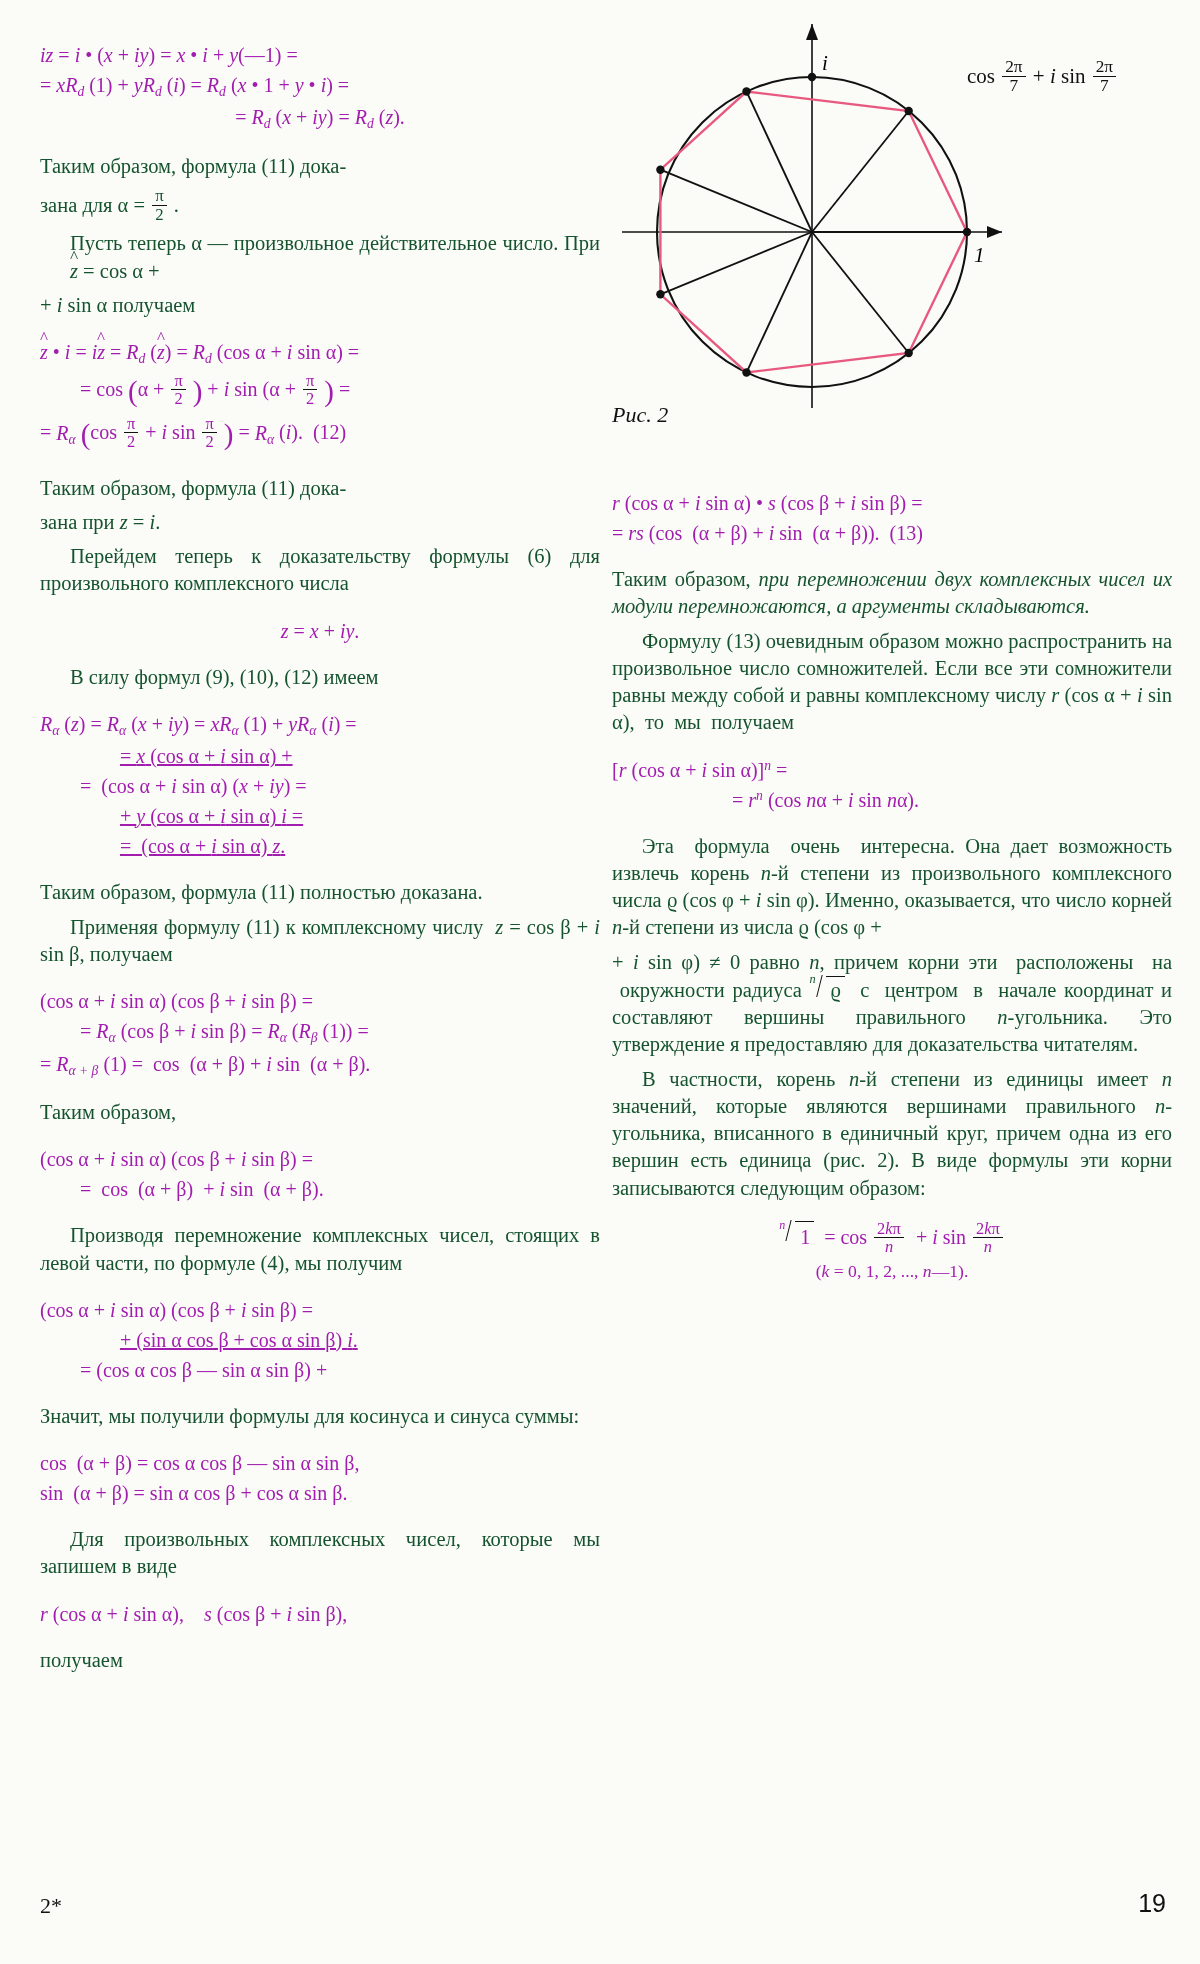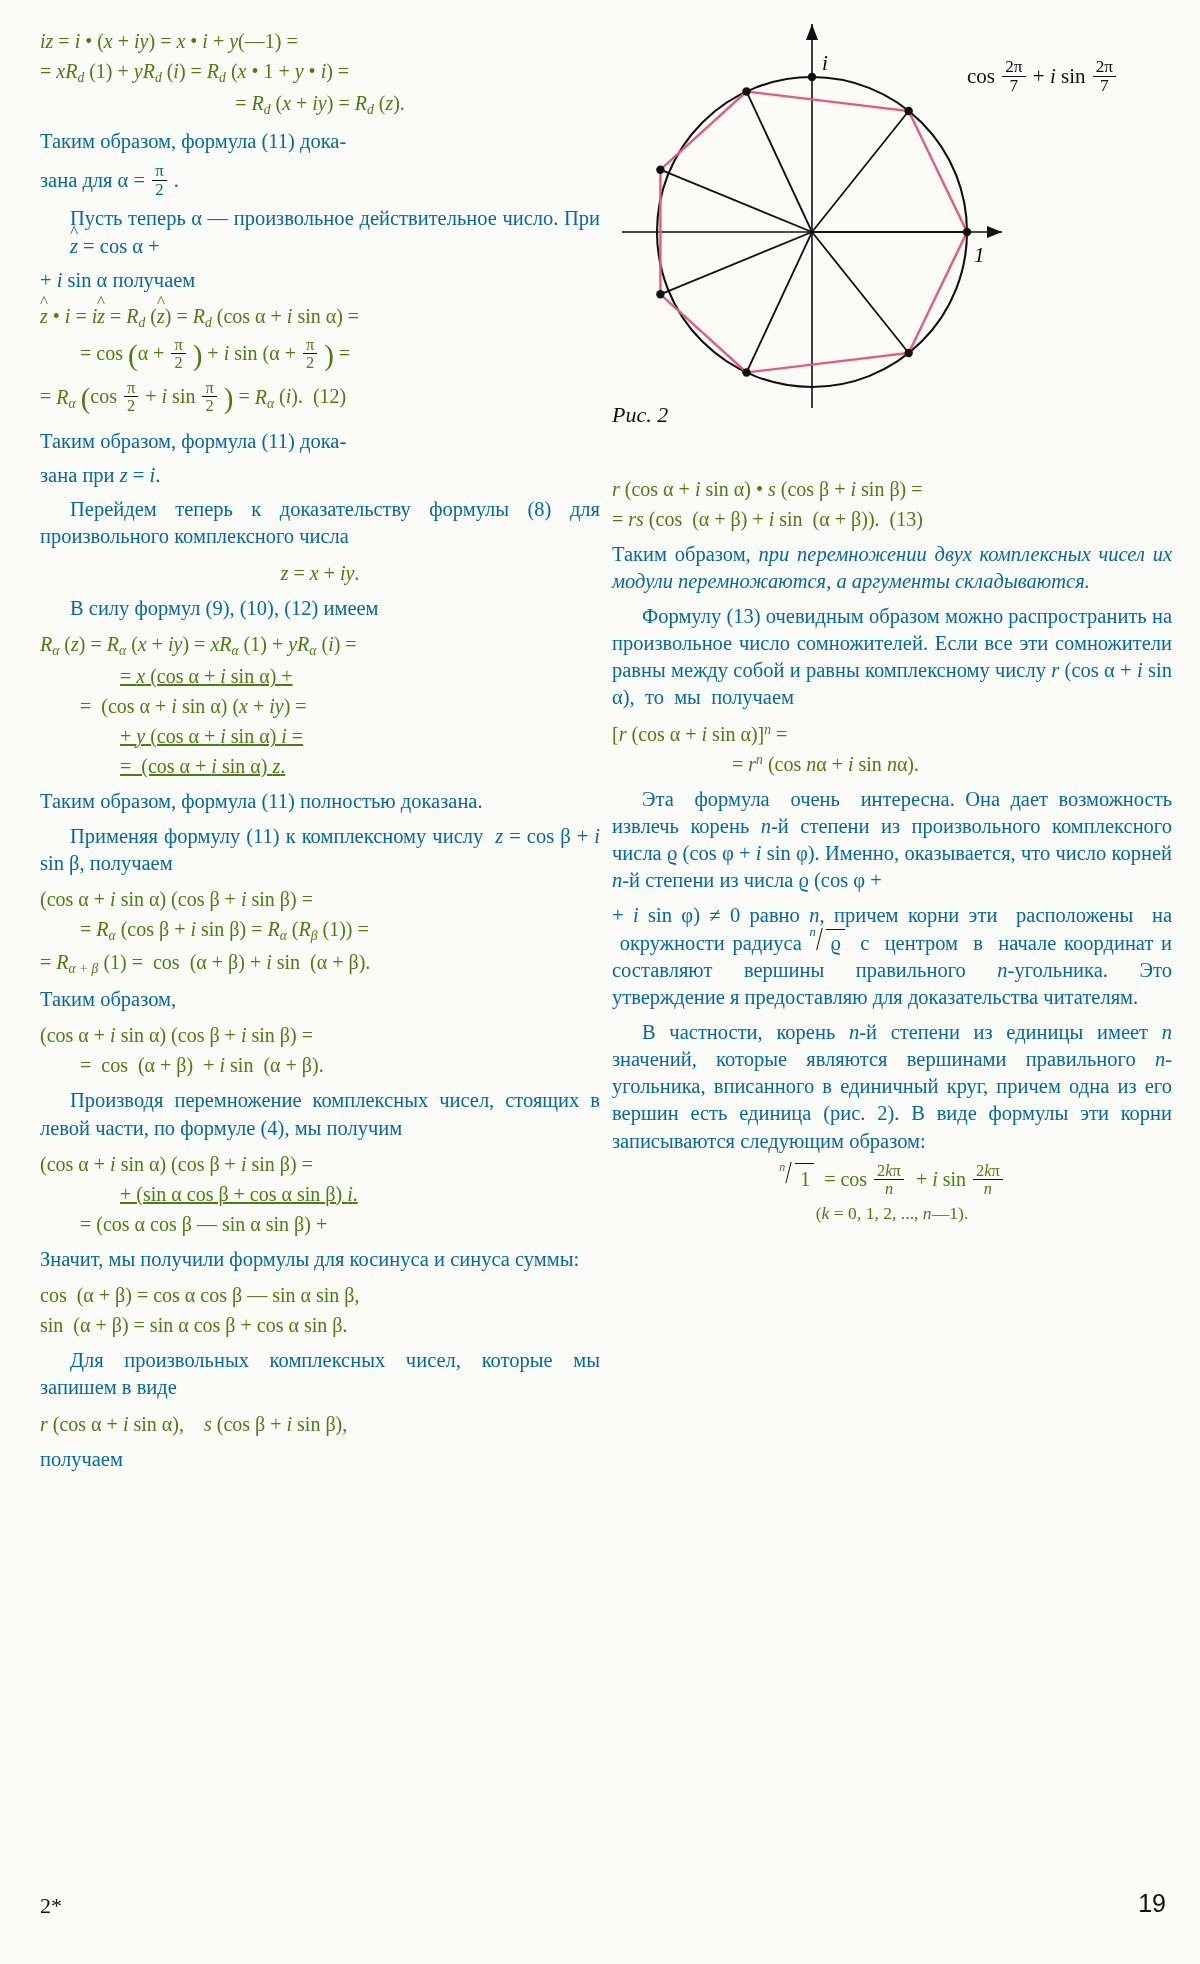--- a/index.html
+++ b/index.html
@@ -29,31 +29,31 @@
   .col-left  { left: 40px;  }
   .col-right { left: 612px; }
 
   .para {
     font-size: 20.5px;
     line-height: 1.33;
     text-align: justify;
     text-indent: 30px;
     margin: 7px 0 7px 0;
     font-family: "Liberation Serif", serif;
-    color: #0369a1;
+    color: #14532d;
     hyphens: manual;
   }
   .para.noind { text-indent: 0; }
 
   .math {
     font-family: "Liberation Serif", serif;
     font-size: 20px;
     line-height: 1.5;
-    margin: 4px 0;
-    color: #4d7c0f;
+    margin: 18px 0;
+    color: #a21caf;
   }
   .math .ln { display: block; white-space: nowrap; }
   .ln.c  { text-align: center; }
   .ln.r  { text-align: center; }
   .ln.l  { text-align: left; }
   .ln.il { padding-left: 40px; }
   .ln.i2 { padding-left: 80px; text-decoration: underline; }
   .ln.i3 { padding-left: 120px; }
 
   i, .it { font-style: italic; }
@@ -170,21 +170,21 @@
       <p class="para noind">зана для α = <span class="frac"><span class="num">π</span><span class="den">2</span></span> .</p>
       <p class="para">Пусть теперь α — произвольное действительное число. При <span class="hat"><i>z</i></span> = cos α +</p>
       <p class="para noind">+ <i>i</i> sin α получаем</p>
       <div class="math">
         <span class="ln l"><span class="hat"><i>z</i></span> • <i>i</i> = <i>i</i><span class="hat"><i>z</i></span> = <i>R<span class="sub">d</span></i> (<span class="hat"><i>z</i></span>) = <i>R<span class="sub">d</span></i> (cos α + <i>i</i> sin α) =</span>
         <span class="ln il">= cos <span class="bigpar">(</span>α + <span class="frac"><span class="num">π</span><span class="den">2</span></span> <span class="bigpar">)</span> + <i>i</i> sin (α + <span class="frac"><span class="num">π</span><span class="den">2</span></span> <span class="bigpar">)</span> =</span>
         <span class="ln l">= <i>R<span class="sub">α</span></i> <span class="bigpar">(</span>cos <span class="frac"><span class="num">π</span><span class="den">2</span></span> + <i>i</i> sin <span class="frac"><span class="num">π</span><span class="den">2</span></span> <span class="bigpar">)</span> = <i>R<span class="sub">α</span></i> (<i>i</i>). &nbsp;(12)</span>
       </div>
       <p class="para noind">Таким образом, формула (11) дока-</p>
       <p class="para noind">зана при <i>z</i> = <i>i</i>.</p>
-      <p class="para">Перейдем теперь к доказательству формулы (8) для произвольного комплексного числа</p>
+      <p class="para">Перейдем теперь к доказательству формулы (6) для произвольного комплексного числа</p>
       <div class="math">
         <span class="ln c"><i>z</i> = <i>x</i> + <i>iy</i>.</span>
       </div>
       <p class="para">В силу формул (9), (10), (12) имеем</p>
       <div class="math">
         <span class="ln l"><i>R<span class="sub">α</span></i> (<i>z</i>) = <i>R<span class="sub">α</span></i> (<i>x</i> + <i>iy</i>) = <i>xR<span class="sub">α</span></i> (1) + <i>yR<span class="sub">α</span></i> (<i>i</i>) =</span>
         <span class="ln i2">= <i>x</i> (cos α + <i>i</i> sin α) +</span>
         <span class="ln il">= &nbsp;(cos α + <i>i</i> sin α) (<i>x</i> + <i>iy</i>) =</span>
         <span class="ln i2">+ <i>y</i> (cos α + <i>i</i> sin α) <i>i</i> =</span>
         <span class="ln i2">= &nbsp;(cos α + <i>i</i> sin α) <i>z</i>.</span>

